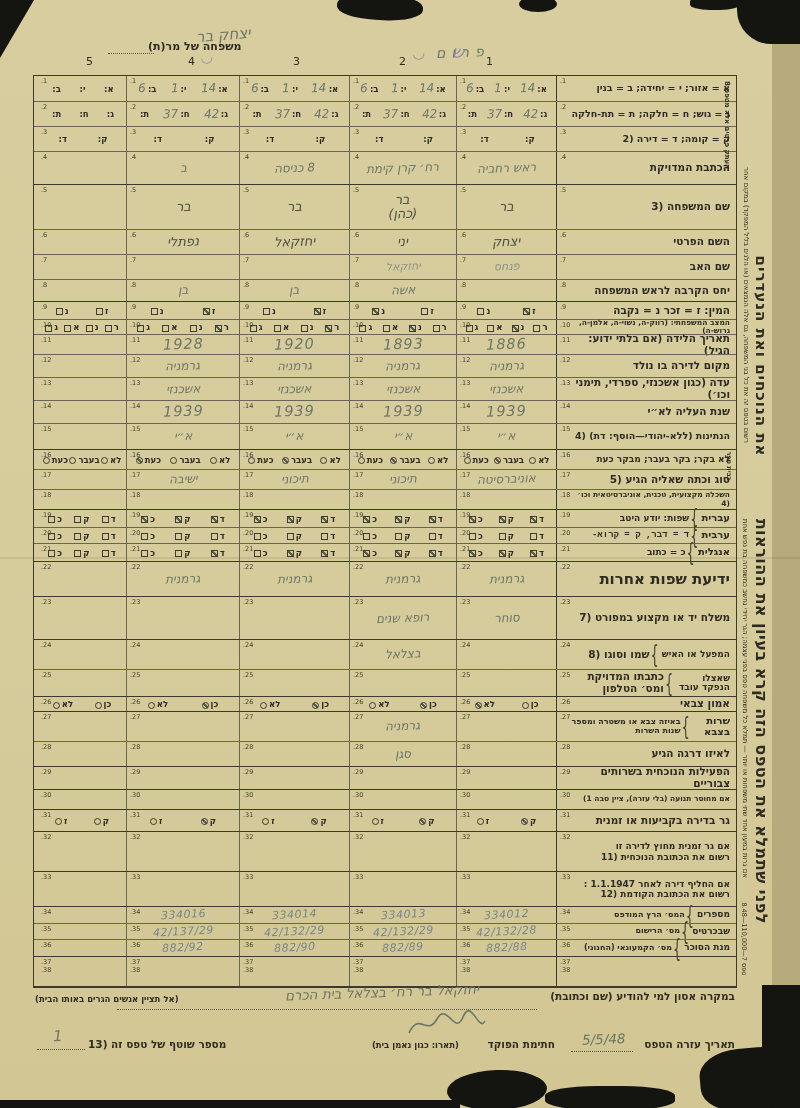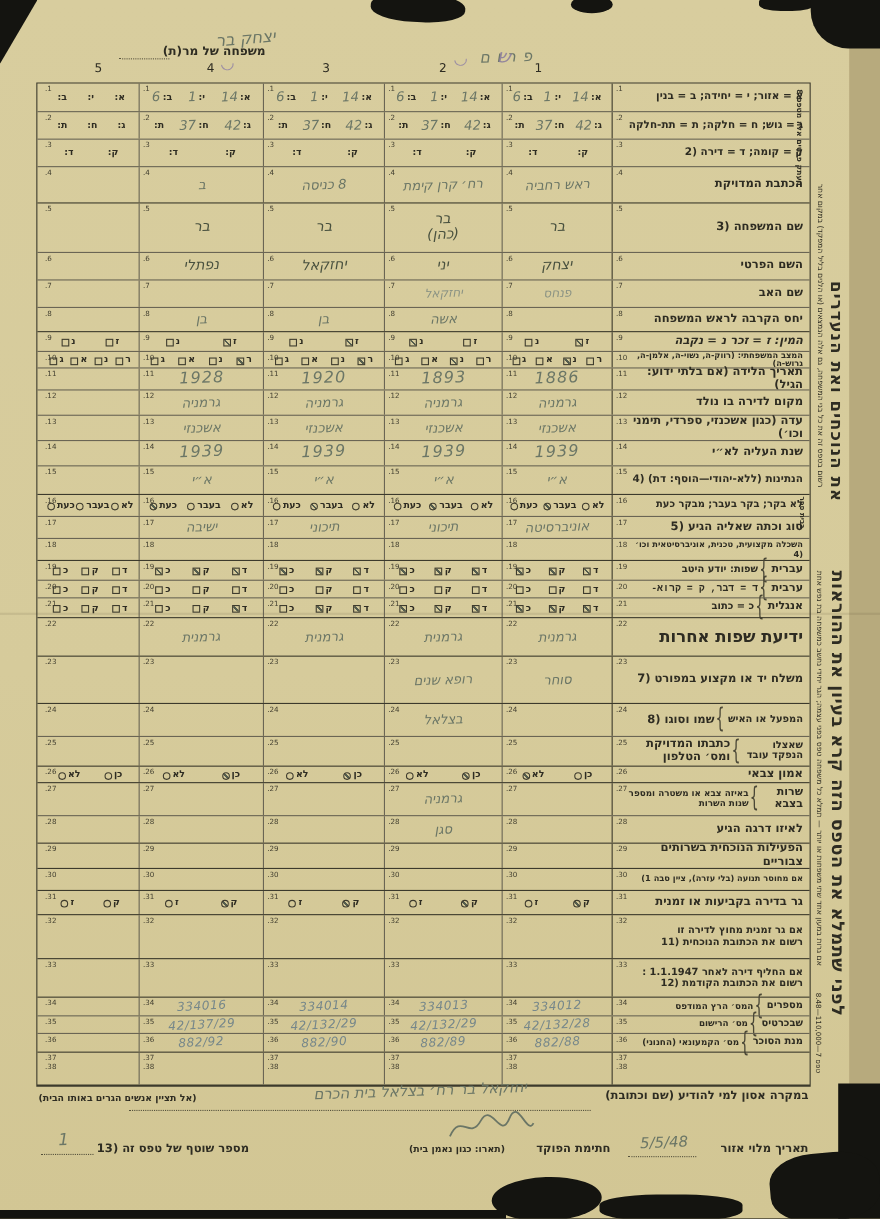--- a/index.html
+++ b/index.html
@@ -457,21 +457,21 @@
         <div class="cell c4">
           <span class="rnum">.8</span>
           <span class="hw">בן</span>
         </div>
         <div class="cell c5">
           <span class="rnum">.8</span>
         </div>
       </div>
       <div class="row hb" style="height: 18px;">
         <div class="lbl">
-          <span class="main" style="font-size: 10.5px; font-style: italic;">המין:  ז = זכר    נ = נקבה</span>
+          <span class="main" style="font-size: 10.5px;">המין:  ז = זכר    נ = נקבה</span>
           <span class="rnum">.9</span>
         </div>
         <div class="cell c1">
           <span class="rnum">.9</span>
           <div class="spread">
             <div class="grp">
               <span class="pf">ז</span>
               <div class="bx sq on"></div>
             </div>
             <div class="grp">
@@ -1672,21 +1672,21 @@
   <div class="vert" style="width:320px; left:585px; top:714px; font-size:7px;">אם גרות במעון אחד שתי משפחות או יותר — תמלא כל משפחה טפס בפני עצמה; הגר יחידי נחשב כמשפחה בת נפש אחת</div>
   <div class="vert" style="width:355px; left:584px; top:737px; font-size:16px; font-weight:bold; letter-spacing:.5px;">לפני שתמלא את הטפס הזה קרא בעיון את ההוראות</div>
   <div class="vert" style="width:90px; left:699px; top:935px; font-size:6.5px;">טפס 7—110,000—8.48</div>
 
   <div id="bottom">
     <span class="blbl" style="right:2px; top:5px;">במקרה אסון למי להודיע (שם וכתובת)</span>
     <span class="hw" style="right:190px; top:0px; width:330px; font-size:13.5px;">יחזקאל בר   רח׳ בצלאל   בית הכרם</span>
     <span class="bnote" style="left:2px; top:9px;">(אל תציין אנשים הגרים באותו הבית)</span>
     <span class="dot" style="right:200px; top:24px; width:420px;"></span>
 
-    <span class="blbl" style="right:2px; top:53px;">תאריך מלוי אזור</span>
+    <span class="blbl" style="right:2px; top:53px;">תאריך עזרה הטפס</span>
     <span class="hw" style="right:112px; top:47px; font-size:13.5px;">5/5/48</span>
     <span class="dot" style="right:104px; top:66px; width:62px;"></span>
 
     <span class="blbl" style="right:182px; top:53px;">חתימת הפוקד</span>
     <svg class="sig" style="right:250px; top:22px;" width="80" height="36" viewBox="0 0 80 36">
       <path d="M2 26 C 12 4, 20 30, 30 12 S 48 30, 56 10 S 72 26, 78 14" stroke="#6b7666" fill="none" stroke-width="1.6"></path>
     </svg>
     <span class="bnote" style="right:278px; top:55px;">(תארו: כגון נאמן בית)</span>
 
     <span class="blbl" style="left:55px; top:53px;">מספר שוטף של טפס זה (13</span>

